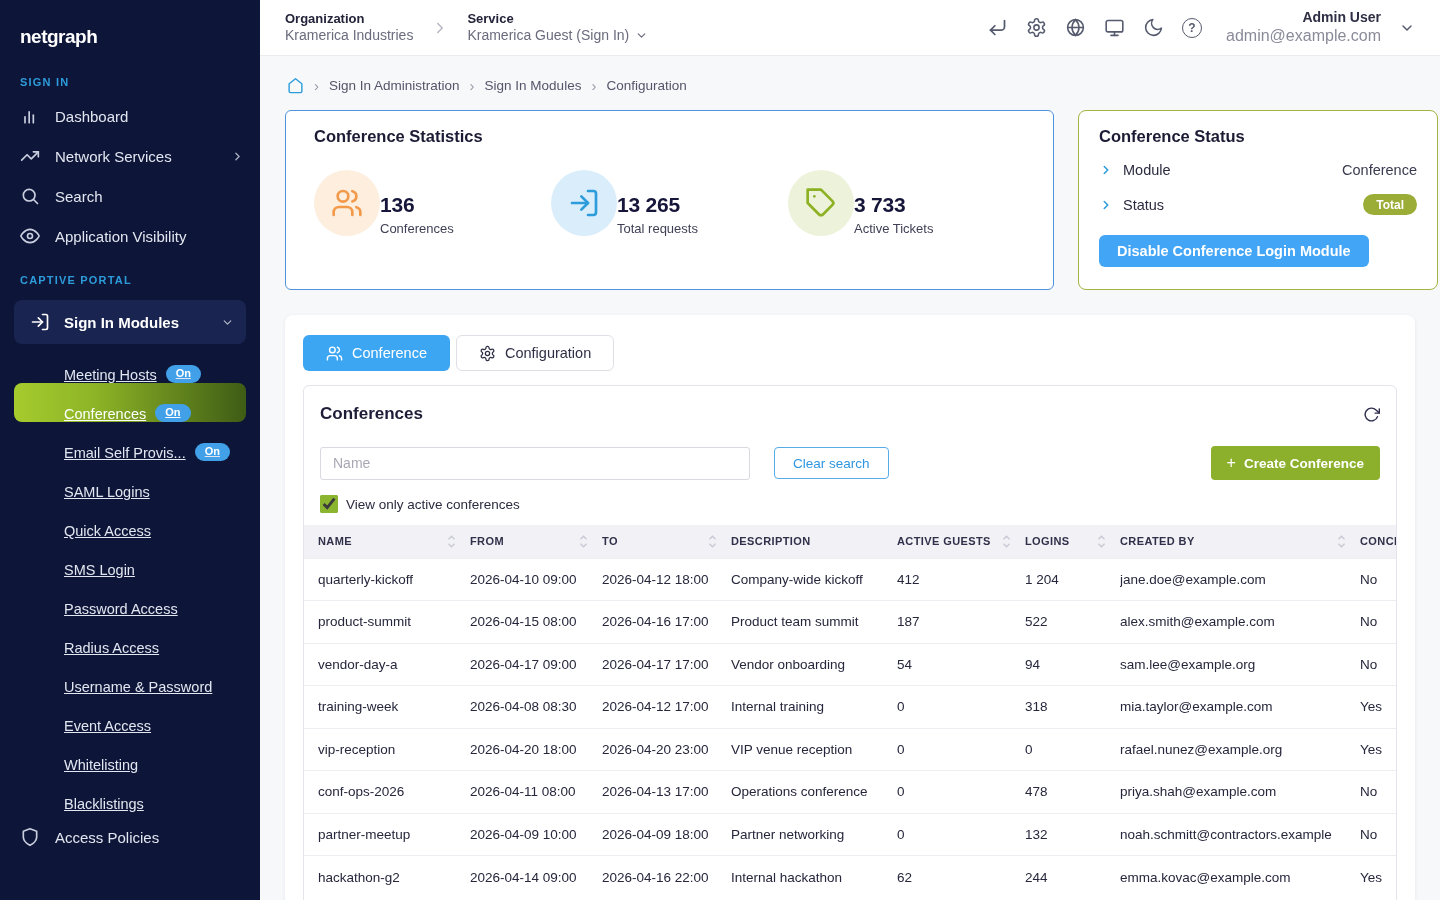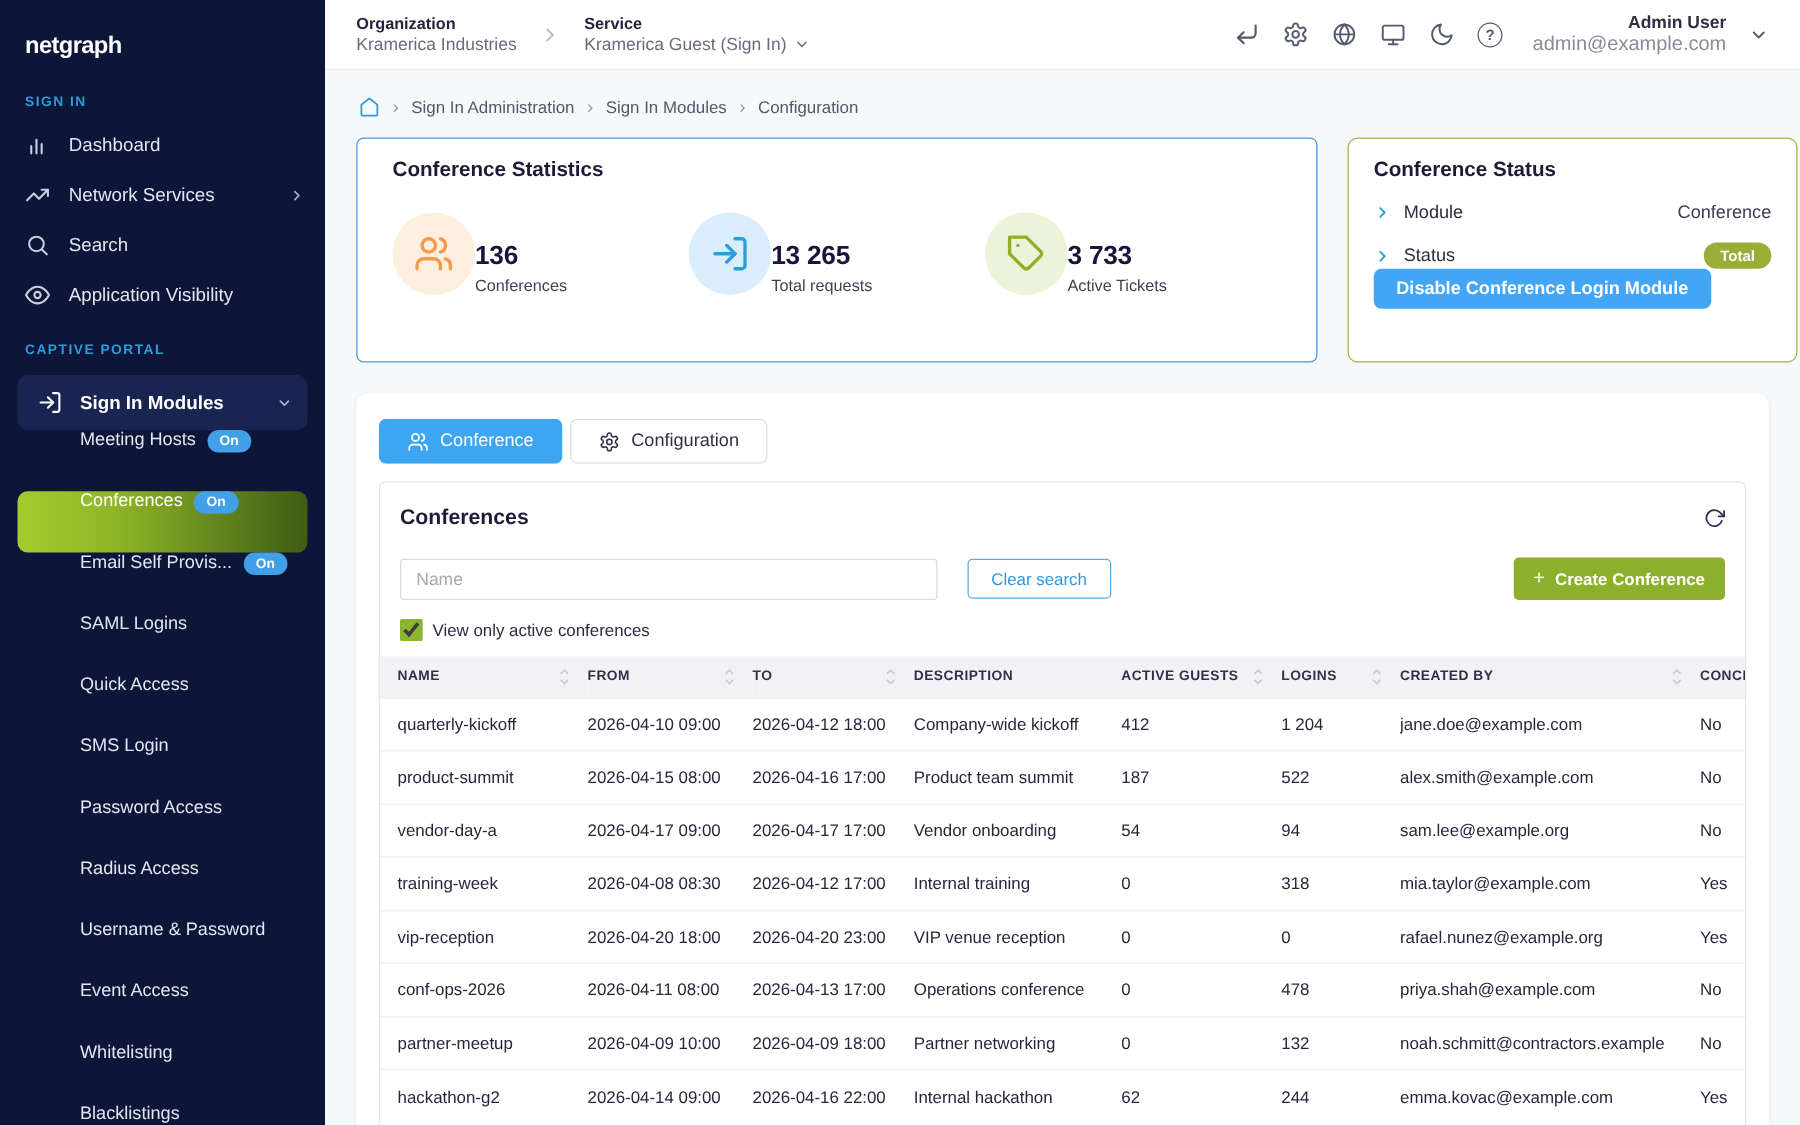--- a/index.html
+++ b/index.html
@@ -24,22 +24,22 @@
   }
   .nav-item .licon { color:#c9cfdf; width:20px; height:20px; }
   .nav-item .spacer { flex:1; }
   .parent-item {
     margin:6px 14px 0 14px; height:44px; border-radius:8px;
     background:#1a2450; display:flex; align-items:center; gap:14px;
     padding:0 12px 0 16px; font-size:15px; font-weight:700; color:#ffffff; cursor:pointer;
   }
   .parent-item .spacer { flex:1; }
   .sub-item {
-    height:49px; display:flex; align-items:flex-start;
-    padding-left:64px; font-size:14.5px; color:#e2e6f0; cursor:pointer; white-space:nowrap;
+    height:39px; display:flex; align-items:flex-end;
+    padding-left:64px; font-size:14.5px; color:#e2e6f0; cursor:pointer; white-space:nowrap;text-decoration:underline;
   }
   .sub-item.active {
     margin:0 14px; padding-left:50px; border-radius:8px;
     background:linear-gradient(90deg,#a5cb2e 0%, #8db426 35%, #3f5c15 100%);
     color:#ffffff; font-weight:400;
   }
   .on-badge {
     margin-left:9px; background:#42a0e8; color:#fff; font-size:11px; font-weight:700;
     padding:2.5px 10px; border-radius:10px; line-height:1.2;
   }
@@ -93,21 +93,21 @@
   .status-card {
     width:360px; min-width:360px; height:180px; background:#fff;
     border:1px solid #a3b442; border-radius:8px; padding:16px 20px;
   }
   .status-row { display:flex; align-items:center; margin-top:16px; font-size:14.5px; }
   .status-row .chev { color:#2d9cdb; width:14px; height:14px; margin-right:10px; }
   .status-row .lbl { color:#2b2b40; }
   .status-row .val { margin-left:auto; color:#3a3a50; }
   .active-badge { margin-left:auto; background:#9cad37; color:#fff; font-size:12px; font-weight:700; padding:3.5px 13px; border-radius:12px; }
   .disable-btn {
-    background:#42a5f5; color:#fff; border:none; border-radius:6px;
+    margin-top:20px; background:#42a5f5; color:#fff; border:none; border-radius:6px;
     font-family:inherit; font-size:14.5px; font-weight:700; padding:8px 18px; cursor:pointer;
   }
 
   
   .outer-panel {
     margin-top:25px; background:#fff; border-radius:8px;
     box-shadow:0 1px 4px rgba(20,20,60,.07); padding:20px 18px; height:600px;
   }
   .tabs { display:flex; gap:6px; }
   .tab {

